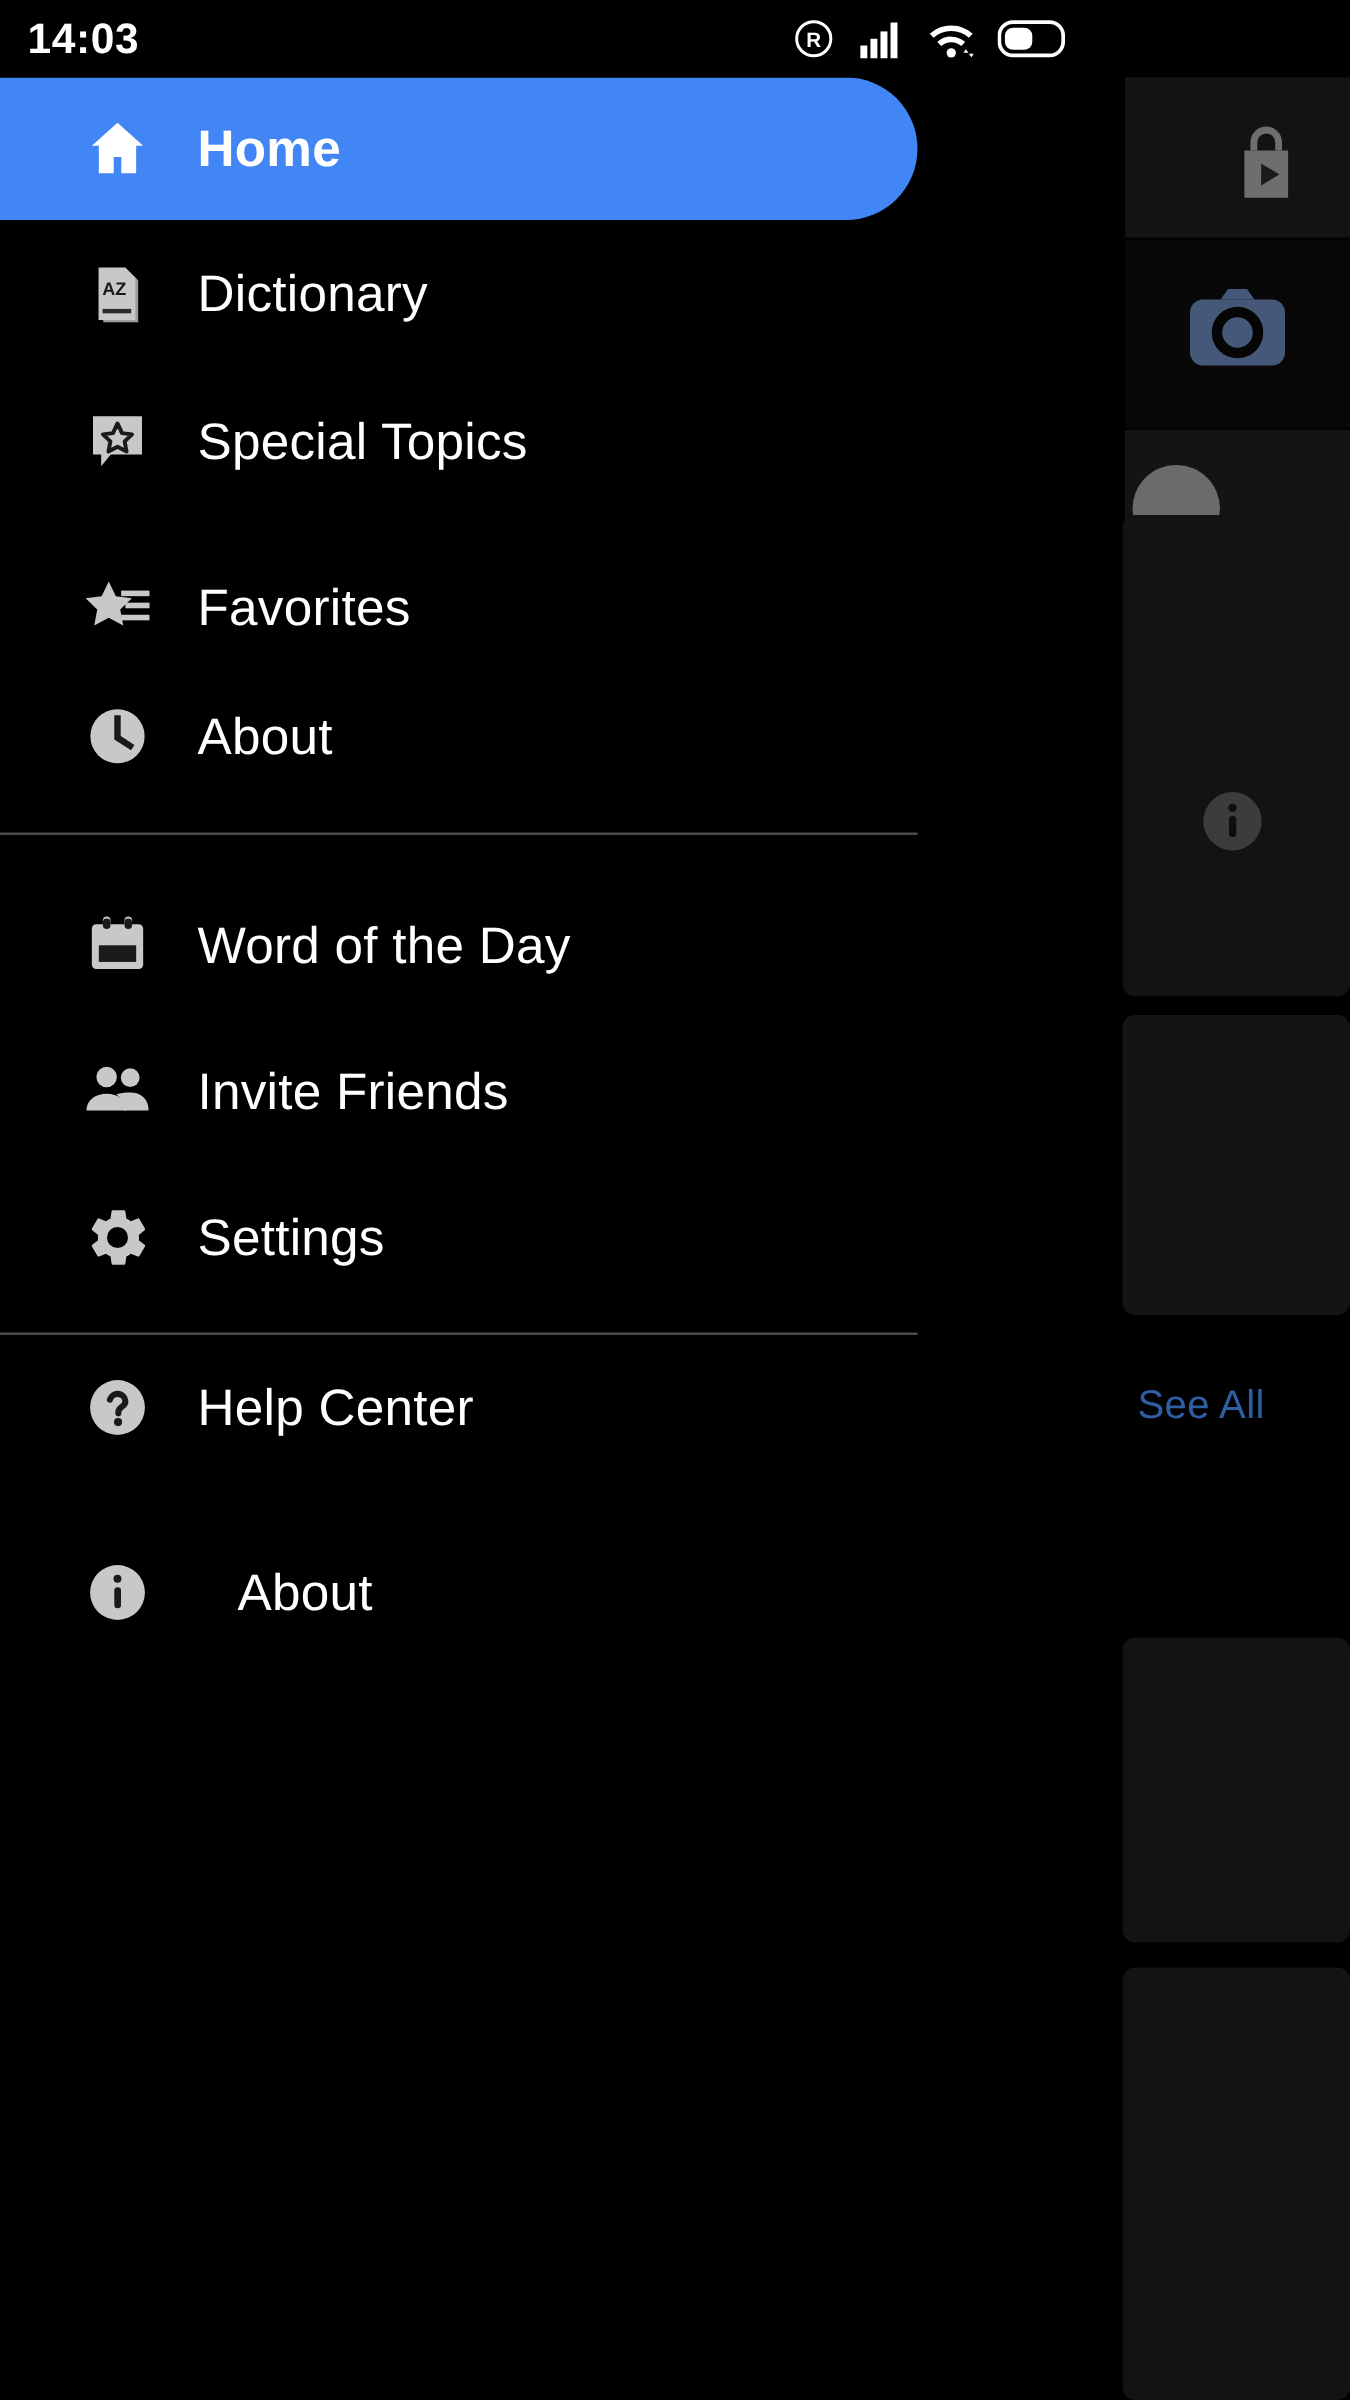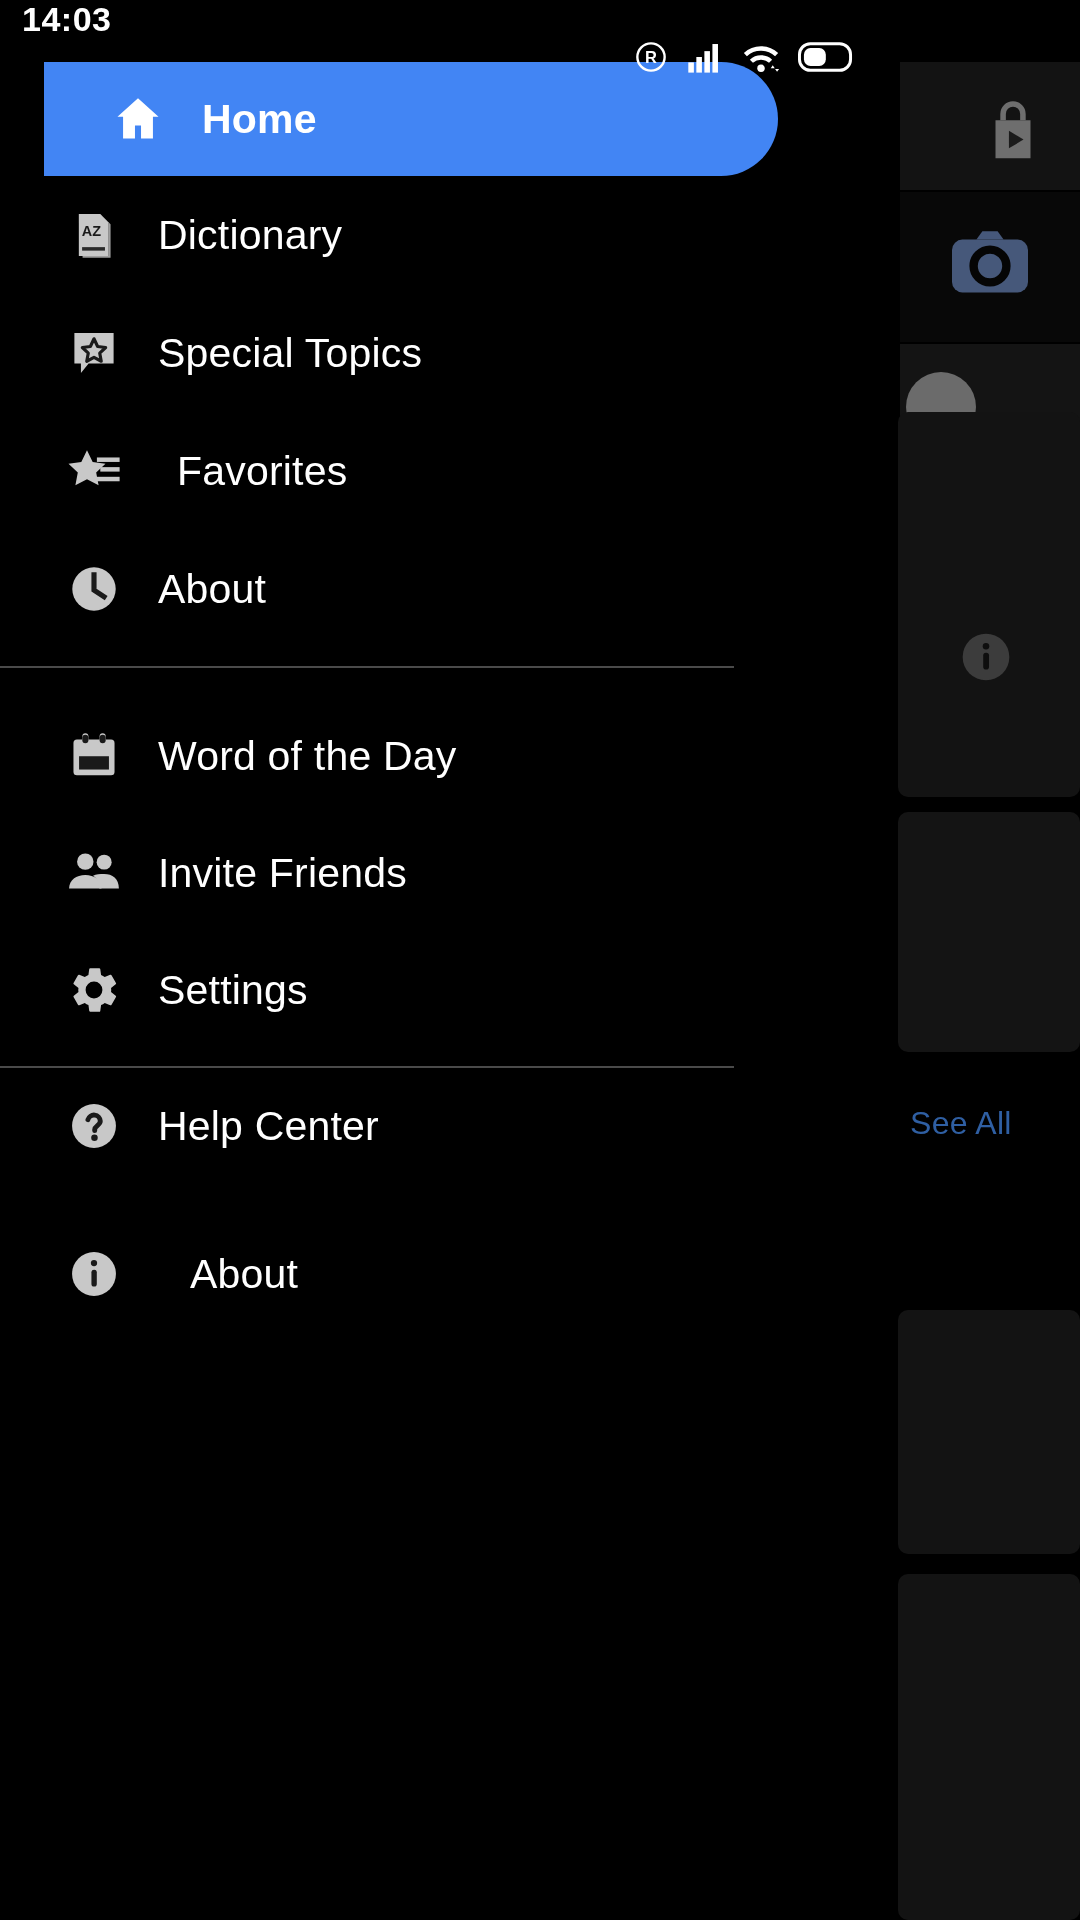--- a/index.html
+++ b/index.html
@@ -13,23 +13,22 @@
     position:relative;
     width:1080px; height:1920px;
     background:#000;
   }
 
   
   #status-bar {
     position:absolute; left:0; top:0;
     width:880px; height:62px;
     background:#000;
-    display:flex; align-items:flex-start;
+    display:flex; align-items:center;
     z-index:40;
-    flex-direction:column;
   }
   #status-clock {
     margin-left:22px;
     color:#fff;
     font-size:34px;
     font-weight:bold;
     letter-spacing:0.5px;
   }
   #status-icons {
     margin-left:auto; margin-right:26px;
@@ -139,21 +138,21 @@
 
     <div class="bg-card" style="left:898px; top:750px; width:182px; height:240px; background:#141414;"></div>
     <div id="bg-see-all" style="left:910px; top:1043px;">See All</div>
 
     <div class="bg-card" style="left:898px; top:1248px; width:182px; height:244px; background:#131313;"></div>
     <div class="bg-card" style="left:898px; top:1512px; width:182px; height:346px; background:#131313;"></div>
   </div>
 
   <div id="drawer">
 
-    <div class="nav-item active" style="top:0px;margin-left:44px;">
+    <div class="nav-item active" style="top:0px;">
       <span class="nav-icon">
         <svg width="56" height="56" viewBox="0 0 24 24">
           <path d="M12 3.1 3.2 11h2.4v9.4h5.1v-5.6h2.6v5.6h5.1V11h2.4z" fill="#ffffff"></path>
         </svg>
       </span>
       <span class="nav-label">Home</span>
     </div>
 
     <div class="nav-item" style="top:116px;">
       <span class="nav-icon">
@@ -170,21 +169,21 @@
     <div class="nav-item" style="top:234px;">
       <span class="nav-icon">
         <svg width="56" height="56" viewBox="0 0 24 24">
           <path d="M3.6 3.4h16.8v13.1H9.7l-3.3 4.1v-4.1H3.6z" fill="#c8c8c8"></path>
           <path d="M12 5.9l1.55 3.3 3.45.44-2.55 2.4.66 3.5L12 13.86 8.89 15.54l.66-3.5-2.55-2.4 3.45-.44z" fill="none" stroke="#1a1a1a" stroke-width="1.35" stroke-linejoin="round"></path>
         </svg>
       </span>
       <span class="nav-label">Special Topics</span>
     </div>
 
-    <div class="nav-item" style="top:352px;gap:19px;">
+    <div class="nav-item" style="top:367px;">
       <span class="nav-icon">
         <svg width="58" height="58" viewBox="0 0 24 24">
           <path d="M9.1 3.4l2.35 4.85 5.3.72-3.85 3.66 1 5.3L9.1 15.4 4.3 17.93l1-5.3L1.45 8.97l5.3-.72z" fill="#c8c8c8"></path>
           <rect x="13.2" y="6.4" width="9.4" height="1.85" fill="#c8c8c8"></rect>
           <rect x="14.6" y="10.4" width="8" height="1.85" fill="#c8c8c8"></rect>
           <rect x="13.2" y="14.4" width="9.4" height="1.85" fill="#c8c8c8"></rect>
         </svg>
       </span>
       <span class="nav-label">Favorites</span>
     </div>

